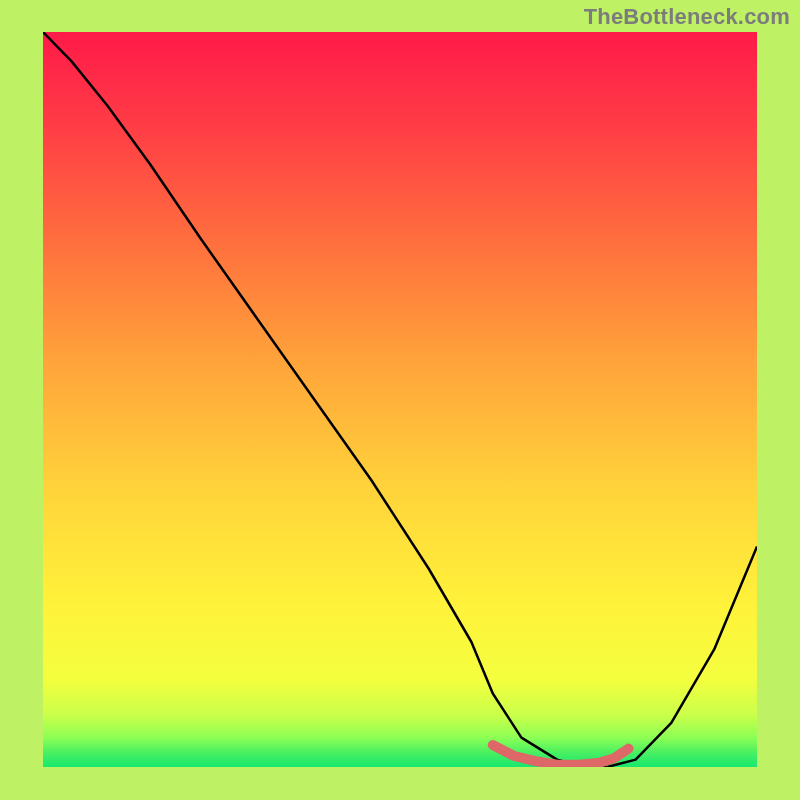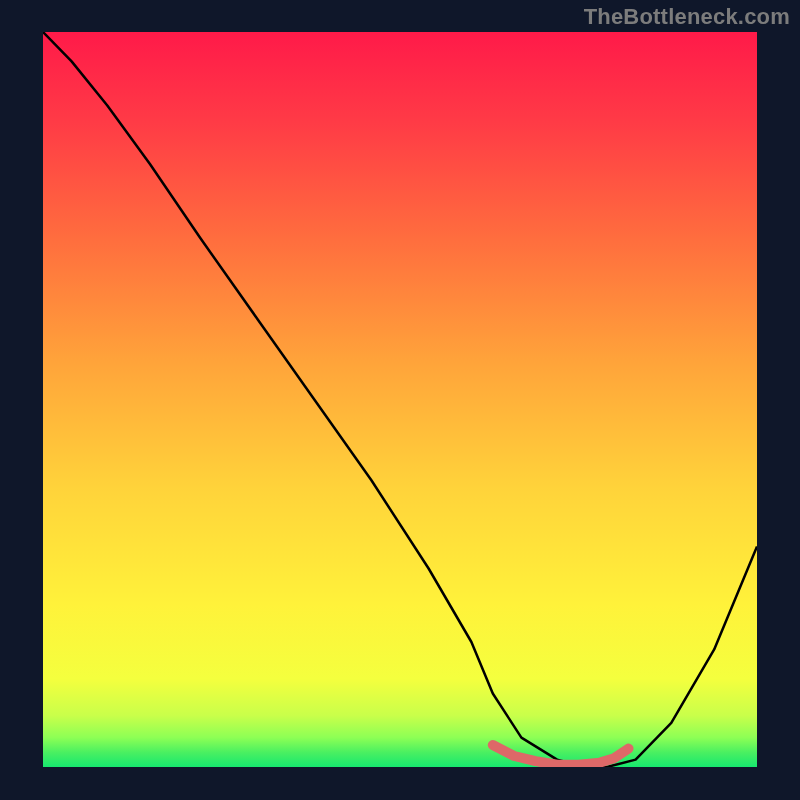--- a/index.html
+++ b/index.html
@@ -9,21 +9,21 @@
     height: 800px;
     background: #000;
     overflow: hidden;
   }
   .frame {
     position: absolute;
     left: 0;
     top: 0;
     width: 800px;
     height: 800px;
-    background: #0f172a;
+    background: #bef264;
   }
   .plot-area {
     position: absolute;
     left: 43px;
     top: 32px;
     width: 714px;
     height: 735px;
     overflow: hidden;
   }
   .watermark {

